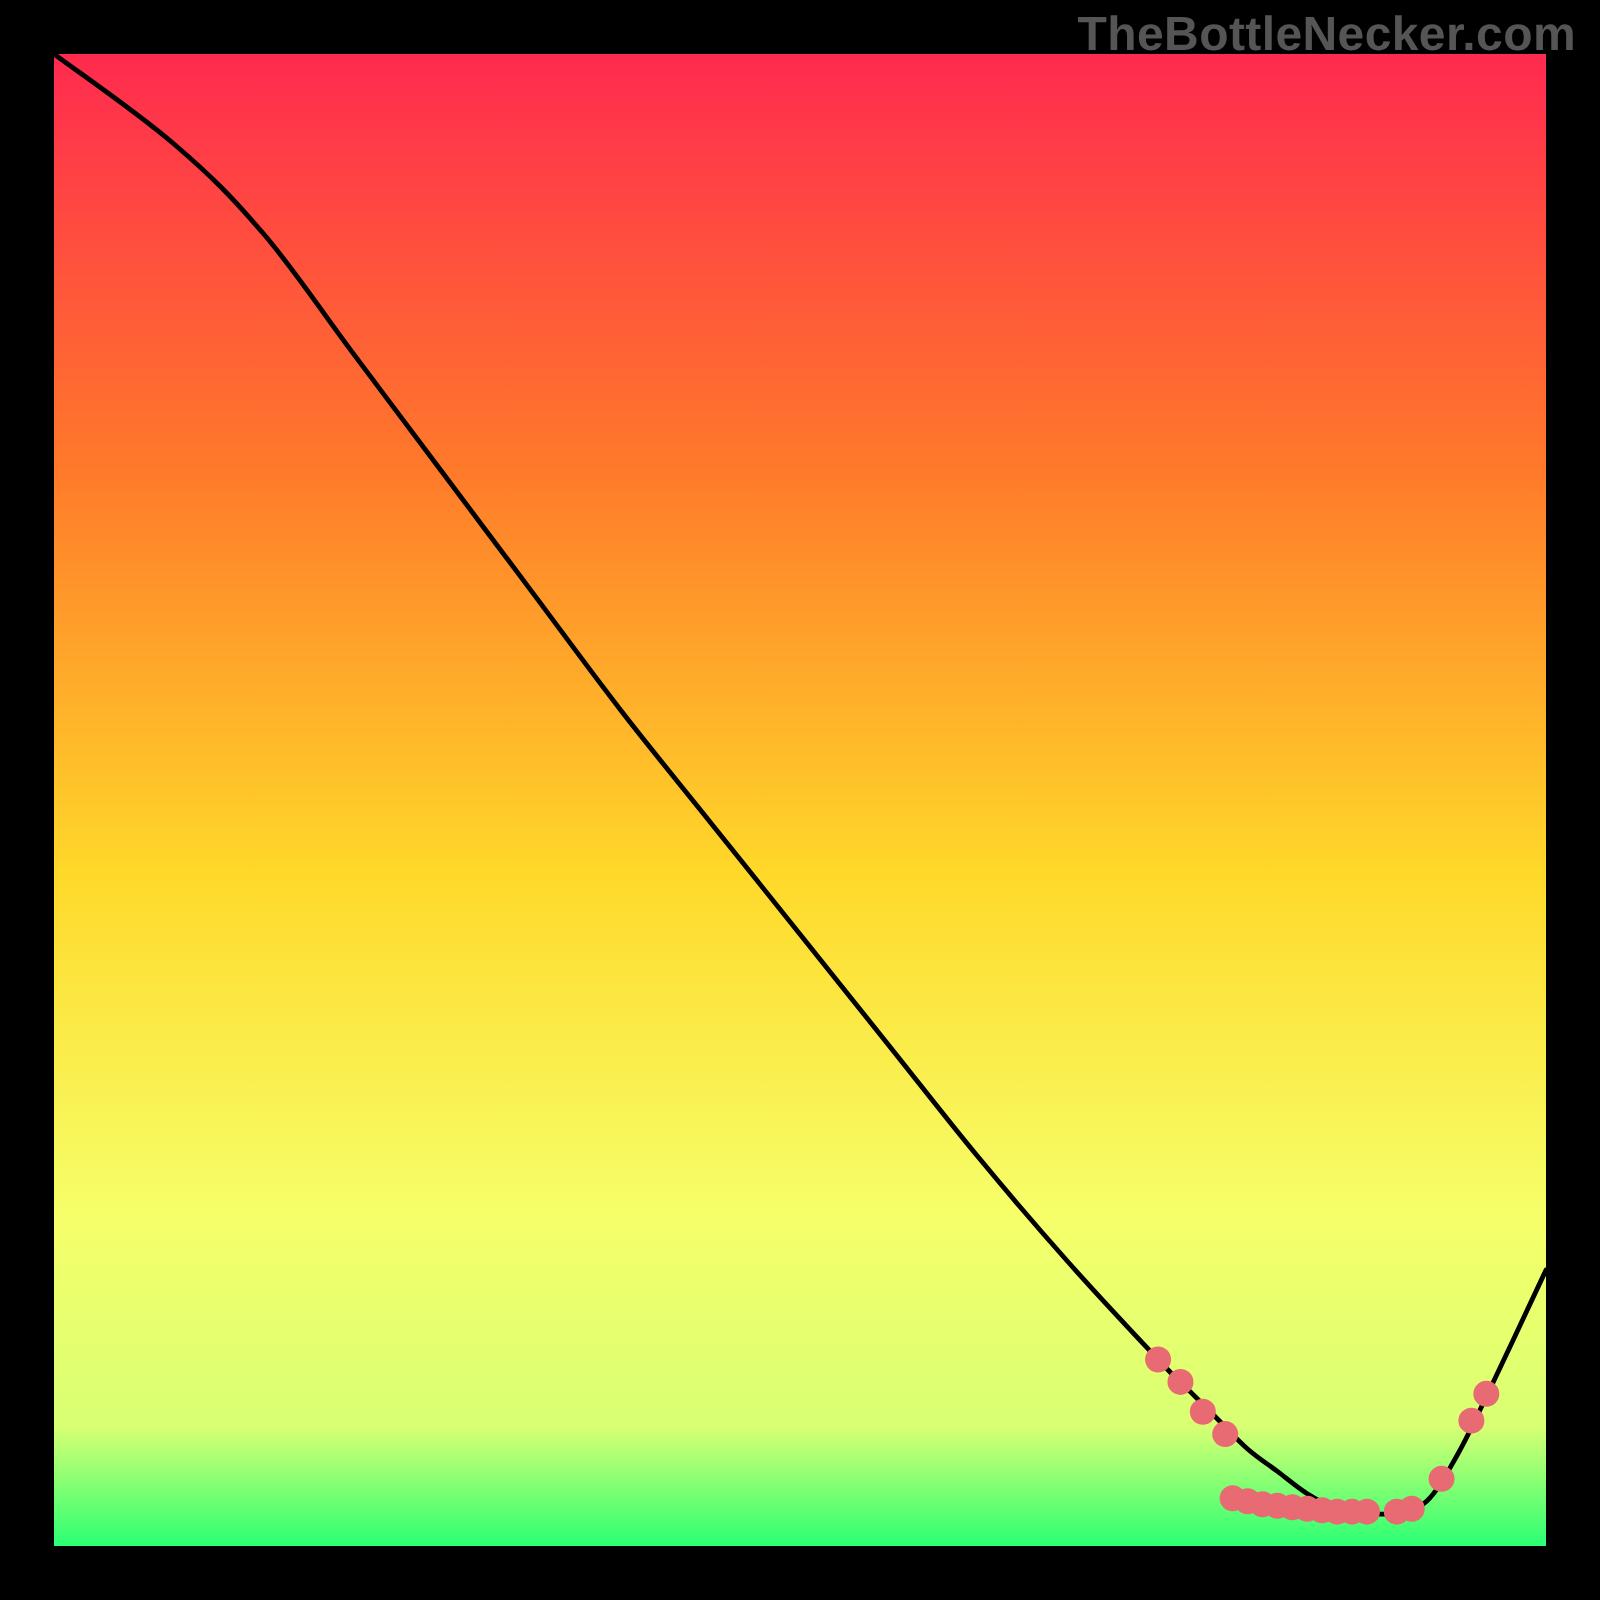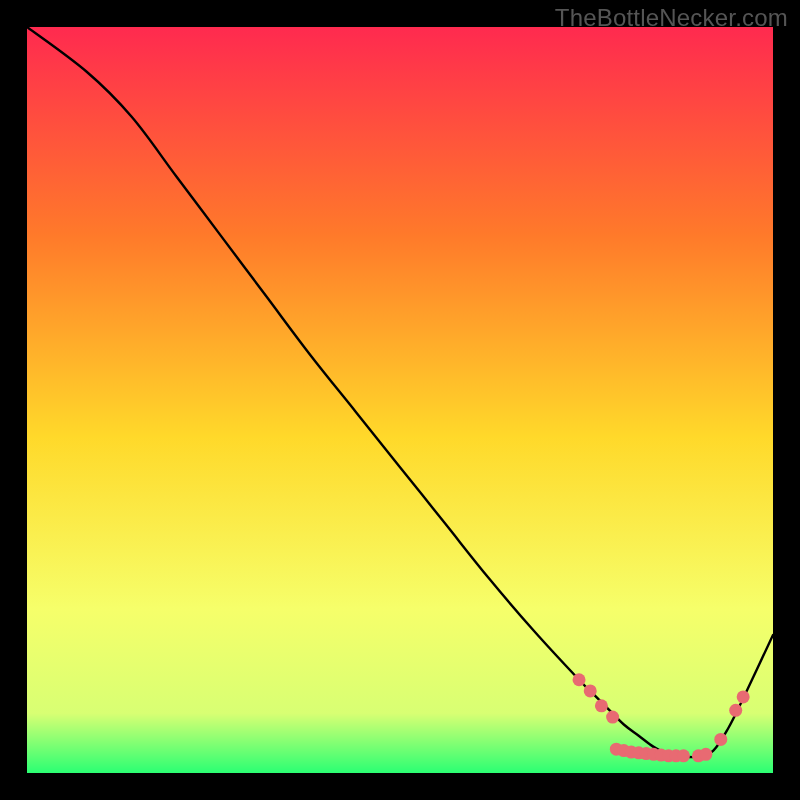--- a/index.html
+++ b/index.html
@@ -16,21 +16,21 @@
     width: 800px;
     height: 800px;
     background: #000;
   }
   .watermark {
     position: absolute;
     top: 4px;
     right: 12px;
     color: #555;
     font-size: 24px;
-    font-weight: 400;
+    font-weight: 700;
     letter-spacing: 0.2px;
     z-index: 50;
   }
   .plot-wrap {
     position: absolute;
     left: 27px;
     top: 27px;
     width: 746px;
     height: 746px;
   }

